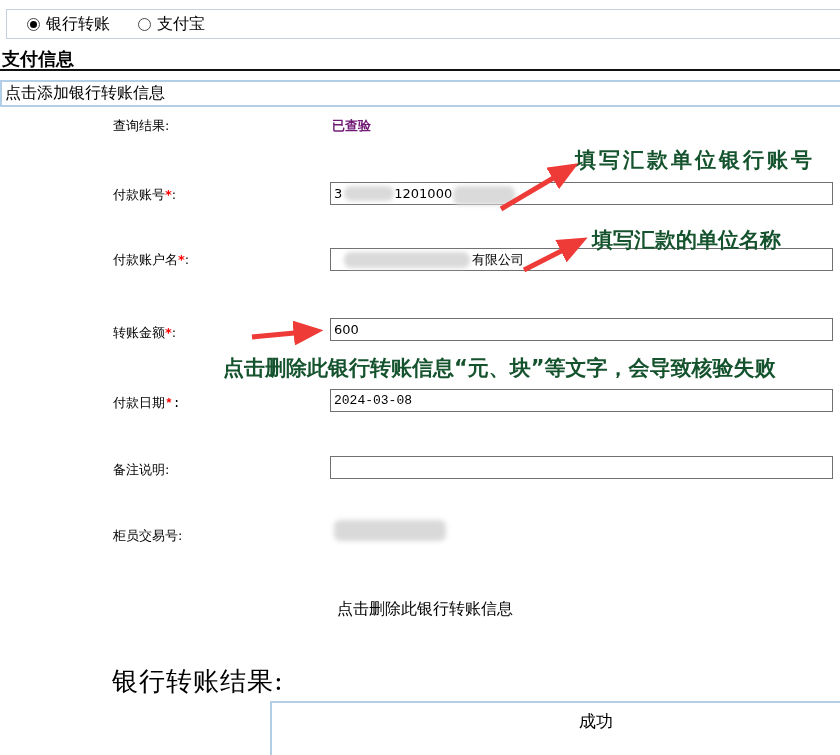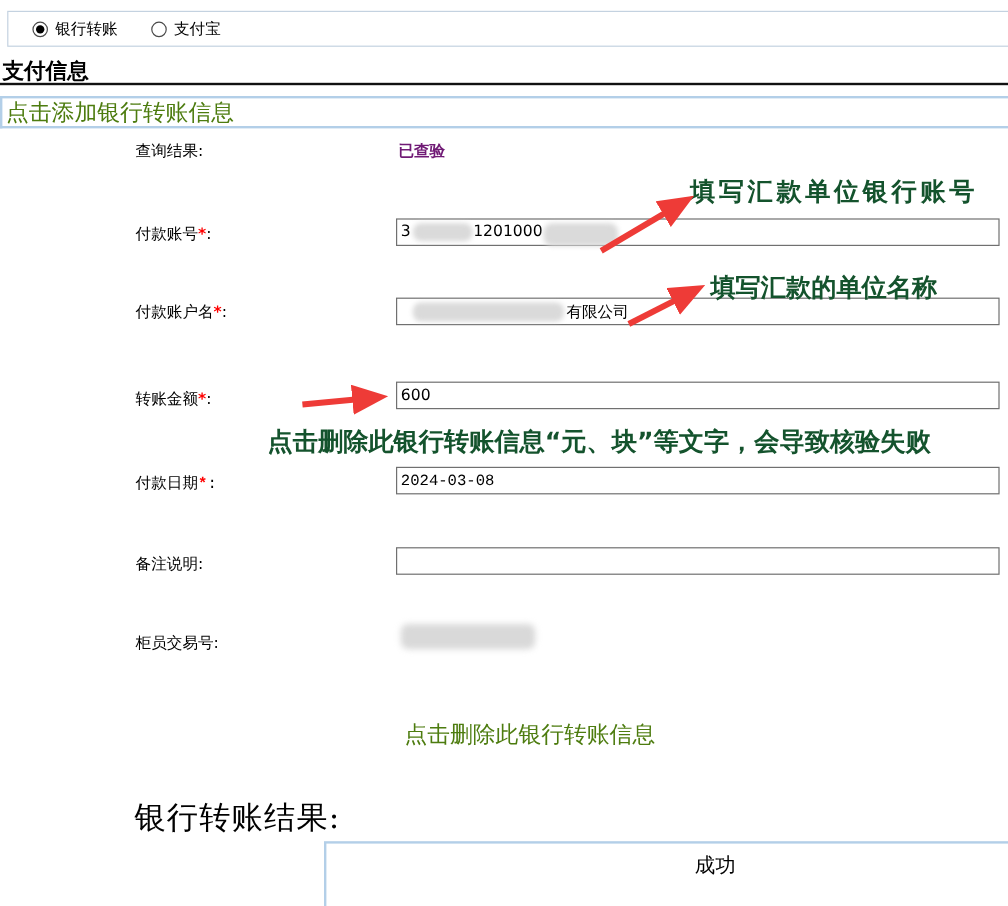--- a/index.html
+++ b/index.html
@@ -9,28 +9,28 @@
   }
   .abs{position:absolute;}
   
   .radio-bar{left:6px;top:9px;width:840px;height:30px;border:1px solid #c4d2e0;
     display:flex;align-items:center;padding-left:20px;box-sizing:border-box;background:#fff;}
   .radio-item{display:flex;align-items:center;margin-right:28px;cursor:pointer;}
   .radio-circle{width:13px;height:13px;border:1px solid #4a4a4a;border-radius:50%;
     display:inline-block;position:relative;background:#fff;box-sizing:border-box;}
   .radio-circle.checked::after{content:"";position:absolute;left:2px;top:2px;width:7px;height:7px;
     border-radius:50%;background:#000;}
-  .radio-label{font-size:13px;margin-left:6px;}
+  .radio-label{font-size:16px;margin-left:6px;}
   
   .section-title{left:2px;top:47px;font-size:18px;font-weight:bold;}
   .black-rule{left:0;top:69px;width:840px;height:2px;background:#111;}
   
   .add-box{left:0;top:80px;width:846px;height:27px;border:2px solid #b3cfe8;border-right:none;
     box-sizing:border-box;display:flex;align-items:center;}
-  .link{color:#4d7c0f;font-size:19px;text-decoration:none;cursor:pointer;}
+  .link{color:#000000;font-size:16px;text-decoration:none;cursor:pointer;}
   .add-box .link{margin-left:3px;}
   
   .field-label{font-size:13px;color:#000;white-space:nowrap;}
   .req{color:#ff0000;font-weight:bold;}
   .value-red{font-size:13px;font-weight:bold;color:#701a75;}
   .tbox{left:330px;width:503px;height:23px;border:1px solid #707070;box-sizing:border-box;
     font-size:13px;padding:1px 3px;font-family:"DejaVu Sans","Liberation Sans",sans-serif;
     background:#fff;outline:none;border-radius:0;}
   .tbox-div{display:flex;align-items:center;white-space:nowrap;overflow:visible;}
   .redact{display:inline-block;background:#dadada;border-radius:7px;filter:blur(2px);}

